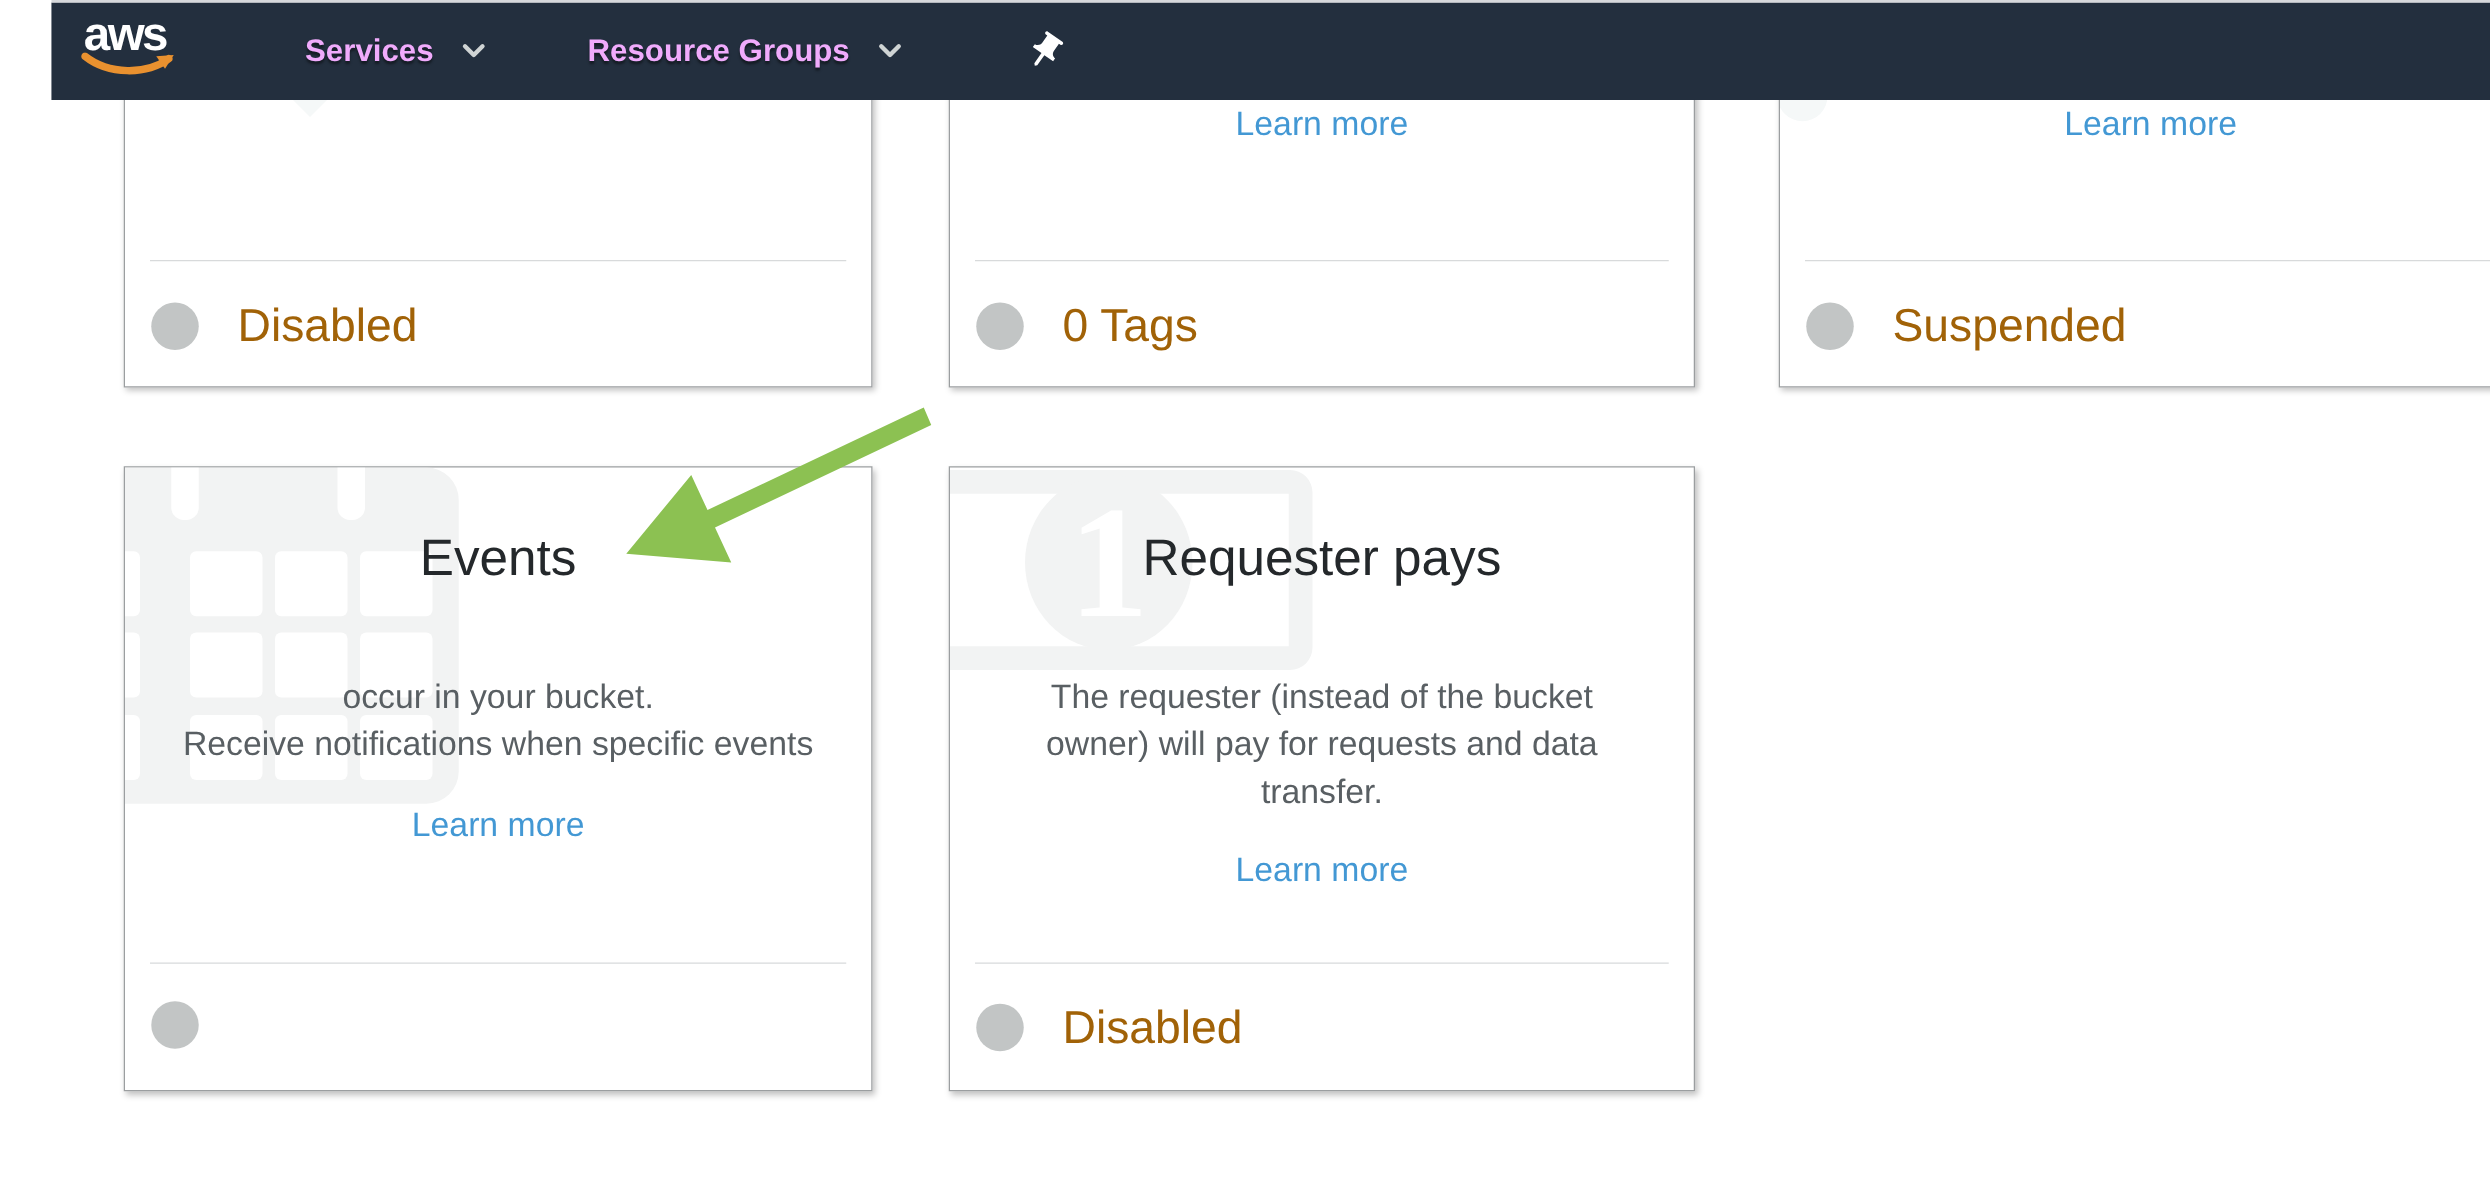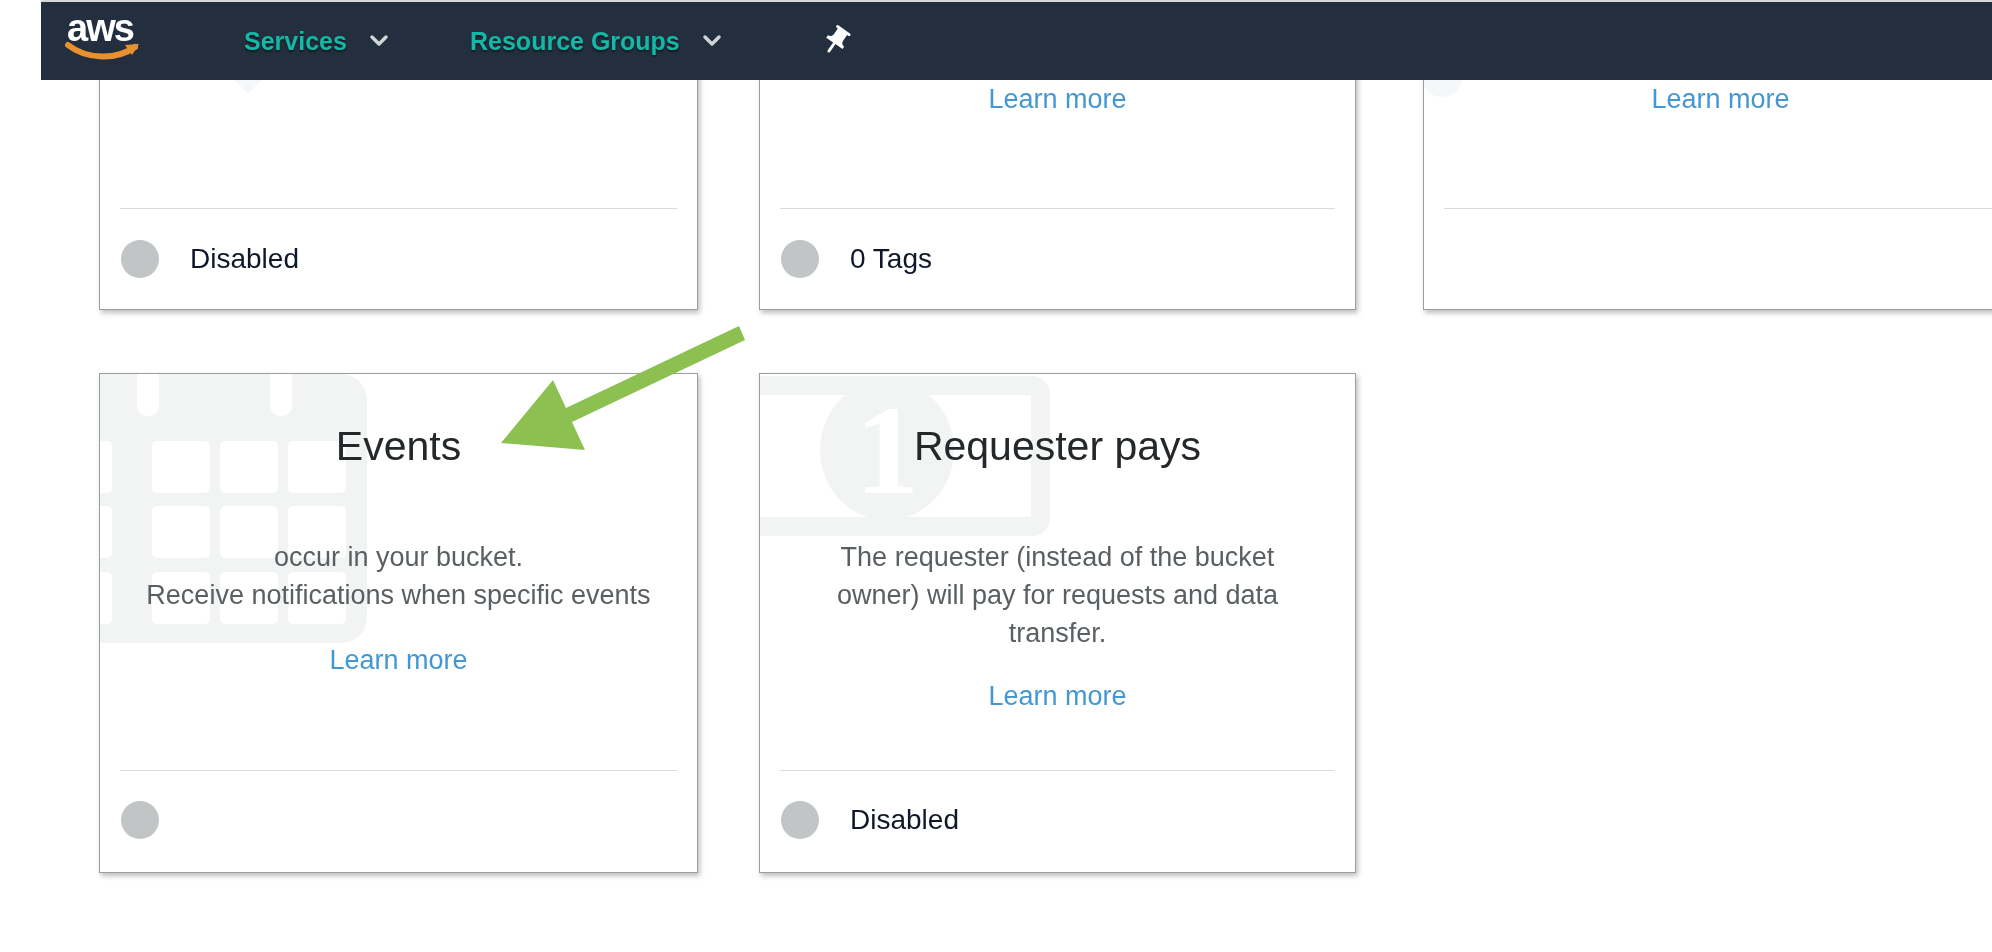--- a/index.html
+++ b/index.html
@@ -8,21 +8,21 @@
     font-family:"Liberation Sans","DejaVu Sans",sans-serif;
     margin-left:41px;
   }
   
   .topline{position:absolute;left:0;top:0;width:100%;height:2px;background:#d6d8db;z-index:50;}
   .navbar{position:absolute;left:0;top:2px;width:100%;height:78px;background:#232f3e;z-index:40;}
   .logo{position:absolute;left:24px;top:8px;width:80px;cursor:pointer;}
   .logo-text{display:block;color:#ffffff;font-size:38px;font-weight:bold;letter-spacing:-2px;line-height:36px;padding-left:2px;}
   .logo-smile{display:block;margin-top:-4px;}
   .nav-menu{position:absolute;top:0;height:78px;display:flex;align-items:center;gap:22px;cursor:pointer;}
-  .nav-menu-label{color:#14b8a6;font-size:25px;font-weight:bold;text-shadow:0 2px 2px rgba(0,0,0,0.45);}
+  .nav-menu-label{color:#f0abfc;font-size:25px;font-weight:bold;text-shadow:0 2px 2px rgba(0,0,0,0.45);}
   .nav-services{left:203px;}
   .nav-resource-groups{left:429px;}
   .nav-pin{position:absolute;left:778px;top:22px;width:34px;height:34px;}
   
   .card{
     position:absolute;background:#ffffff;border:1px solid #9b9ea0;box-sizing:border-box;
     box-shadow:2px 3px 5px rgba(0,0,0,0.25);overflow:hidden;z-index:1;cursor:pointer;padding-left:24px;
   }
   .card-top-left   {left:58px;  top:36px;  width:599px; height:274px;}
   .card-top-middle {left:718px; top:36px;  width:597px; height:274px;}
@@ -36,21 +36,21 @@
   .lm-row1{top:47px;}
   .lm-events{top:271px;}
   .lm-requester{top:307px;}
   .divider{position:absolute;left:20px;right:20px;height:0;border-top:1px solid #d8dadb;z-index:2;}
   .div-row1{top:171px;}
   .div-row2{top:396px;}
   .status{position:absolute;left:21px;display:flex;align-items:center;gap:31px;z-index:2;}
   .st-row1{top:203px;}
   .st-row2{top:427px;}
   .status-dot{width:38px;height:38px;border-radius:50%;background:#c2c5c5;flex:0 0 auto;}
-  .status-label{font-size:28px;color:#0f172a;white-space:nowrap;}
+  .status-label{font-size:37px;color:#a16207;white-space:nowrap;}
 
   
   .wm{position:absolute;z-index:0;}
   .wm-diamond{left:108px;top:-40px;width:80px;height:80px;background:#f5f8f8;transform:rotate(45deg);}
   .wm-circle{left:-2px;top:20px;width:40px;height:40px;border-radius:50%;background:#f5f8f8;}
   .cal-body{left:-46px;top:0;width:313px;height:269px;background:#f2f3f3;border-radius:0 26px 26px 0;}
   .cal-tab{position:absolute;top:0;width:22px;height:42px;background:#ffffff;border-radius:0 0 10px 10px;z-index:1;}
   .cal-cell{position:absolute;width:58px;height:52px;background:#ffffff;border-radius:5px;z-index:1;}
   .bill-frame{left:-85px;top:2px;width:375px;height:160px;border:19px solid #f2f3f3;border-radius:18px;box-sizing:border-box;}
   .bill-oval{left:60px;top:6px;width:134px;height:140px;border-radius:50%;background:#f2f3f3;}
@@ -112,20 +112,24 @@
     <div class="status st-row1">
       <span class="status-dot"></span>
       <span class="status-label">0 Tags</span>
     </div>
   </section>
 
   <section class="card card-top-right">
     <div class="wm wm-circle"></div>
     <a class="learn-more lm-row1">Learn more</a>
     <div class="divider div-row1"></div>
+    <div class="status st-row1">
+      <span class="status-dot"></span>
+      <span class="status-label">Suspended</span>
+    </div>
   </section>
 
   <section class="card card-events">
     <div class="wm cal-body"></div>
     <div class="cal-tab" style="left:37px"></div>
     <div class="cal-tab" style="left:170px"></div>
     <div class="cal-cell" style="left:-46px;top:67px"></div>
     <div class="cal-cell" style="left:52px;top:67px"></div>
     <div class="cal-cell" style="left:120px;top:67px"></div>
     <div class="cal-cell" style="left:188px;top:67px"></div>

